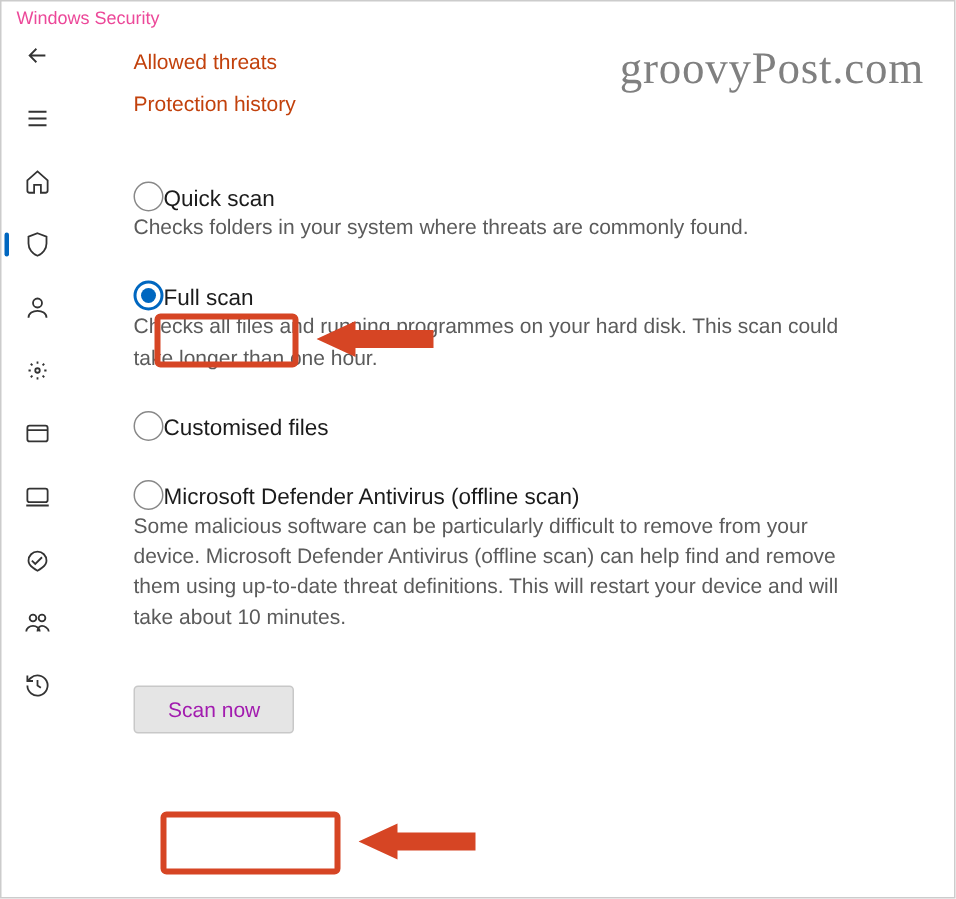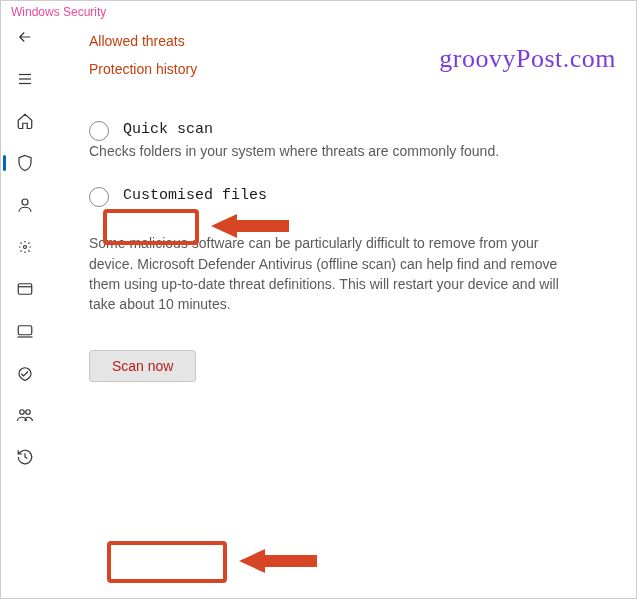--- a/index.html
+++ b/index.html
@@ -65,23 +65,21 @@
       cursor: pointer;
     }
     .scan-options {
       margin-top: 38px;
     }
     .option {
       margin-bottom: 26px;
     }
     .option-header {
       display: flex;
-      align-items: flex-start;
-      gap: 14px;
-      font-family: Liberation Mono, monospace;
+      align-items: flex-end;
     }
     .radio {
       width: 20px;
       height: 20px;
       border: 1.5px solid #888;
       border-radius: 50%;
       flex-shrink: 0;
       position: relative;
       cursor: pointer;
     }
@@ -106,30 +104,30 @@
       line-height: 1.45;
       max-width: 480px;
     }
     .scan-btn {
       margin-top: 10px;
       padding: 7px 22px;
       background: #e5e5e5;
       border: 1px solid #c8c8c8;
       border-radius: 3px;
       font-size: 14px;
-      color: #b91c1c;
+      color: #a21caf;
       cursor: pointer;
     }
     .watermark {
       position: absolute;
-      top: 43px;
+      top: 28px;
       right: 20px;
       font-family: Georgia, serif;
-      font-size: 26px;
-      color: #6d28d9;
+      font-size: 30px;
+      color: #737373;
       opacity: 0.9;
       letter-spacing: 0.5px;
     }
     .annot {
       position: absolute;
       border: 4px solid #d64524;
       border-radius: 4px;
       pointer-events: none;
     }
     .arrow {
@@ -219,29 +217,40 @@
     <div class="scan-options">
 
       <div class="option">
         <div class="option-header">
           <div class="radio"></div>
           <span class="option-label">Quick scan</span>
         </div>
         <div class="option-desc">Checks folders in your system where threats are commonly found.</div>
       </div>
 
+      <div class="option">
+        <div class="option-header">
+          <div class="radio selected"></div>
+          <span class="option-label">Full scan</span>
+        </div>
+        <div class="option-desc">Checks all files and running programmes on your hard disk. This scan could take longer than one hour.</div>
+      </div>
 
       <div class="option">
         <div class="option-header">
           <div class="radio"></div>
           <span class="option-label">Customised files</span>
         </div>
       </div>
 
       <div class="option">
+        <div class="option-header">
+          <div class="radio"></div>
+          <span class="option-label">Microsoft Defender Antivirus (offline scan)</span>
+        </div>
         <div class="option-desc">Some malicious software can be particularly difficult to remove from your device. Microsoft Defender Antivirus (offline scan) can help find and remove them using up-to-date threat definitions. This will restart your device and will take about 10 minutes.</div>
       </div>
 
       <button class="scan-btn">Scan now</button>
     </div>
   </div>
 </div>
 
 <div class="watermark">groovyPost.com</div>
 

